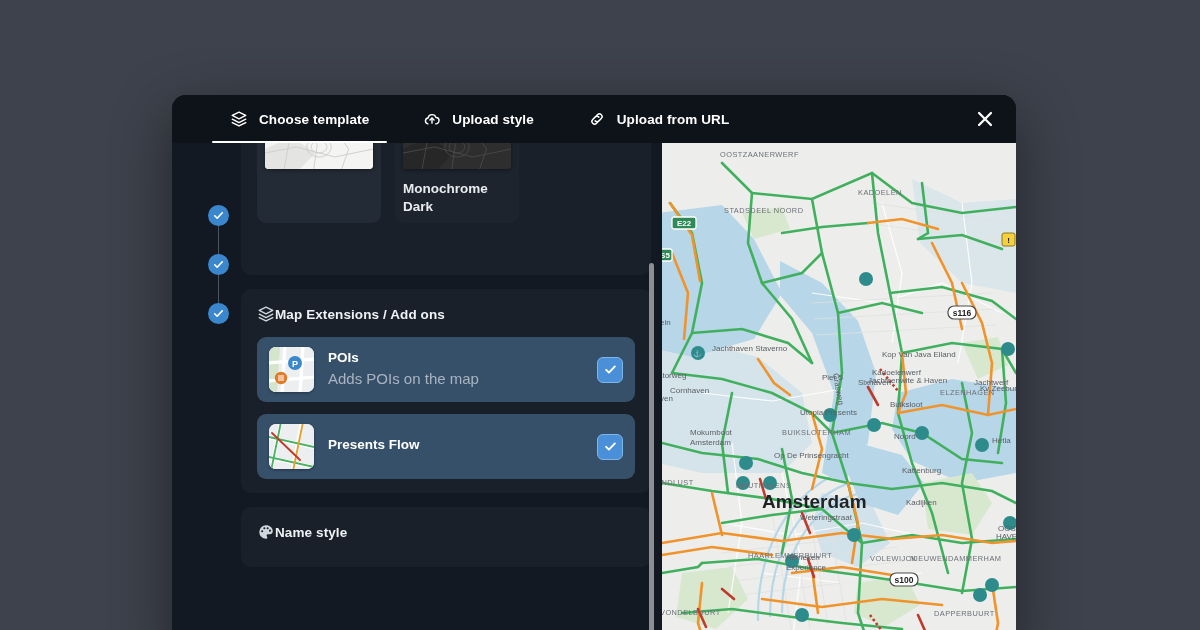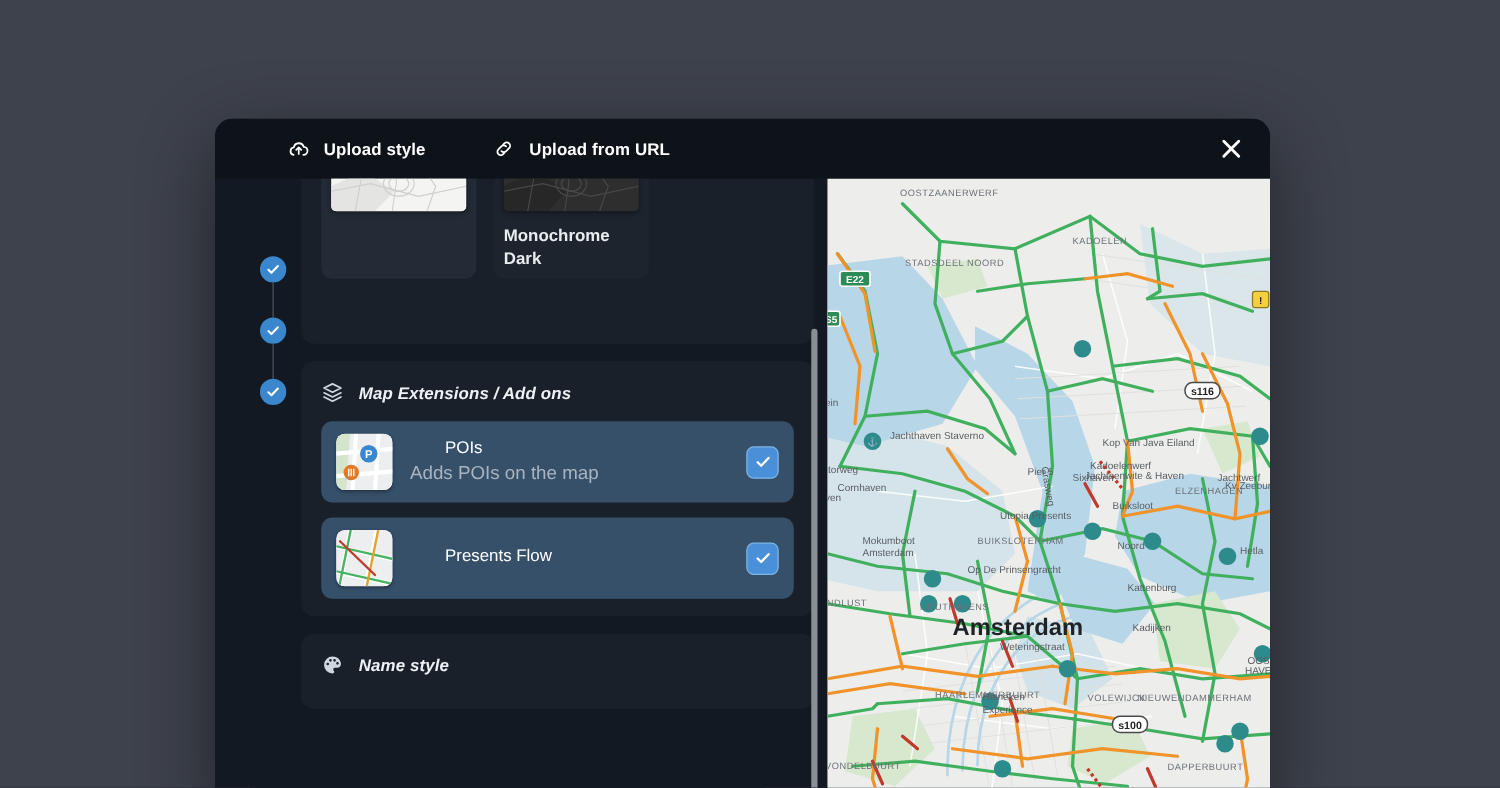--- a/index.html
+++ b/index.html
@@ -119,23 +119,22 @@
   .tpl-thumb.dark  { background: #2e2e2e; }
   .tpl-thumb svg { position: absolute; inset: 0; width: 100%; height: 100%; z-index: 1; }
   .tpl-name {
     margin-top: 11px; color: #e9ecef; font-size: 13.5px; font-weight: bold;
     line-height: 1.35;
   }
 
   
   .sec { padding: 16px 16px 14px 16px; }
   .sec-head {
-    display: flex; align-items: center; gap: 12px;
+    display: flex; align-items: center; gap: 0;
     margin-bottom: 14px;
-    font-style: italic;
   }
   .sec-head .ic { width: 18px; height: 18px; color: #cfd6de; display: flex; }
   .sec-title { color: #eef1f5; font-size: 13.5px; font-weight: bold; letter-spacing: .1px; }
 
   .addon {
     display: flex; align-items: center; gap: 14px;
     padding: 10px 12px;
     border-radius: 9px;
     margin-bottom: 12px;
     cursor: pointer;
@@ -145,21 +144,21 @@
   .addon.off { background: #222a34; }
 
   .addon-thumb {
     width: 45px; height: 45px; border-radius: 7px;
     background: #eceef0; position: relative; overflow: hidden; flex: 0 0 auto;
     box-shadow: 0 1px 3px rgba(0,0,0,.35);
   }
   .addon-thumb svg { position: absolute; inset: 0; width: 100%; height: 100%; }
 
   .addon-text { flex: 1 1 auto; min-width: 0; }
-  .addon-title { color: #ffffff; font-size: 13.5px; font-weight: normal; margin-bottom: 4px; margin-left: 28px; }
+  .addon-title { color: #ffffff; font-size: 13.5px; font-weight: bold; margin-bottom: 4px; }
   .addon-desc  { color: #a9b4c0; font-size: 15px; line-height: 1.3; }
   .addon.off .addon-desc { color: #94a0ad; }
 
   .cbox {
     width: 26px; height: 26px; border-radius: 6px; flex: 0 0 auto;
     display: flex; align-items: center; justify-content: center; cursor: pointer;
   }
   .cbox.on  { background: #4a90d9; border: 1.5px solid #7fb6e8; }
   .cbox.off { background: #1c232c; border: 1.5px solid #39424e; }
   .cbox svg { width: 15px; height: 15px; color: #fff; }
@@ -181,20 +180,30 @@
 </style>
 </head>
 <body>
 
 <div id="app">
 
   <div class="modal">
 
     <div class="tabbar">
 
+      <div class="tab active">
+        <span class="ic">
+          <svg viewBox="0 0 24 24" fill="none" stroke="currentColor" stroke-width="1.9" stroke-linecap="round" stroke-linejoin="round">
+            <path d="M12 2.8 3 7.3l9 4.5 9-4.5-9-4.5z"></path>
+              <path d="M3 12.3l9 4.5 9-4.5"></path>
+              <path d="M3 16.8l9 4.5 9-4.5"></path>
+          </svg>
+        </span>
+        <span>Choose template</span>
+      </div>
 
       <div class="tab">
         <span class="ic">
           <svg viewBox="0 0 24 24" fill="none" stroke="currentColor" stroke-width="1.9" stroke-linecap="round" stroke-linejoin="round">
             <path d="M6.5 18.5A4 4 0 0 1 6.8 10.6a5.4 5.4 0 0 1 10.5-.6 3.8 3.8 0 0 1-.4 8.5"></path>
             <path d="M12 17.5V11"></path>
               <path d="M9.3 13.2 12 10.6l2.7 2.6"></path>
           </svg>
         </span>
         <span>Upload style</span>

